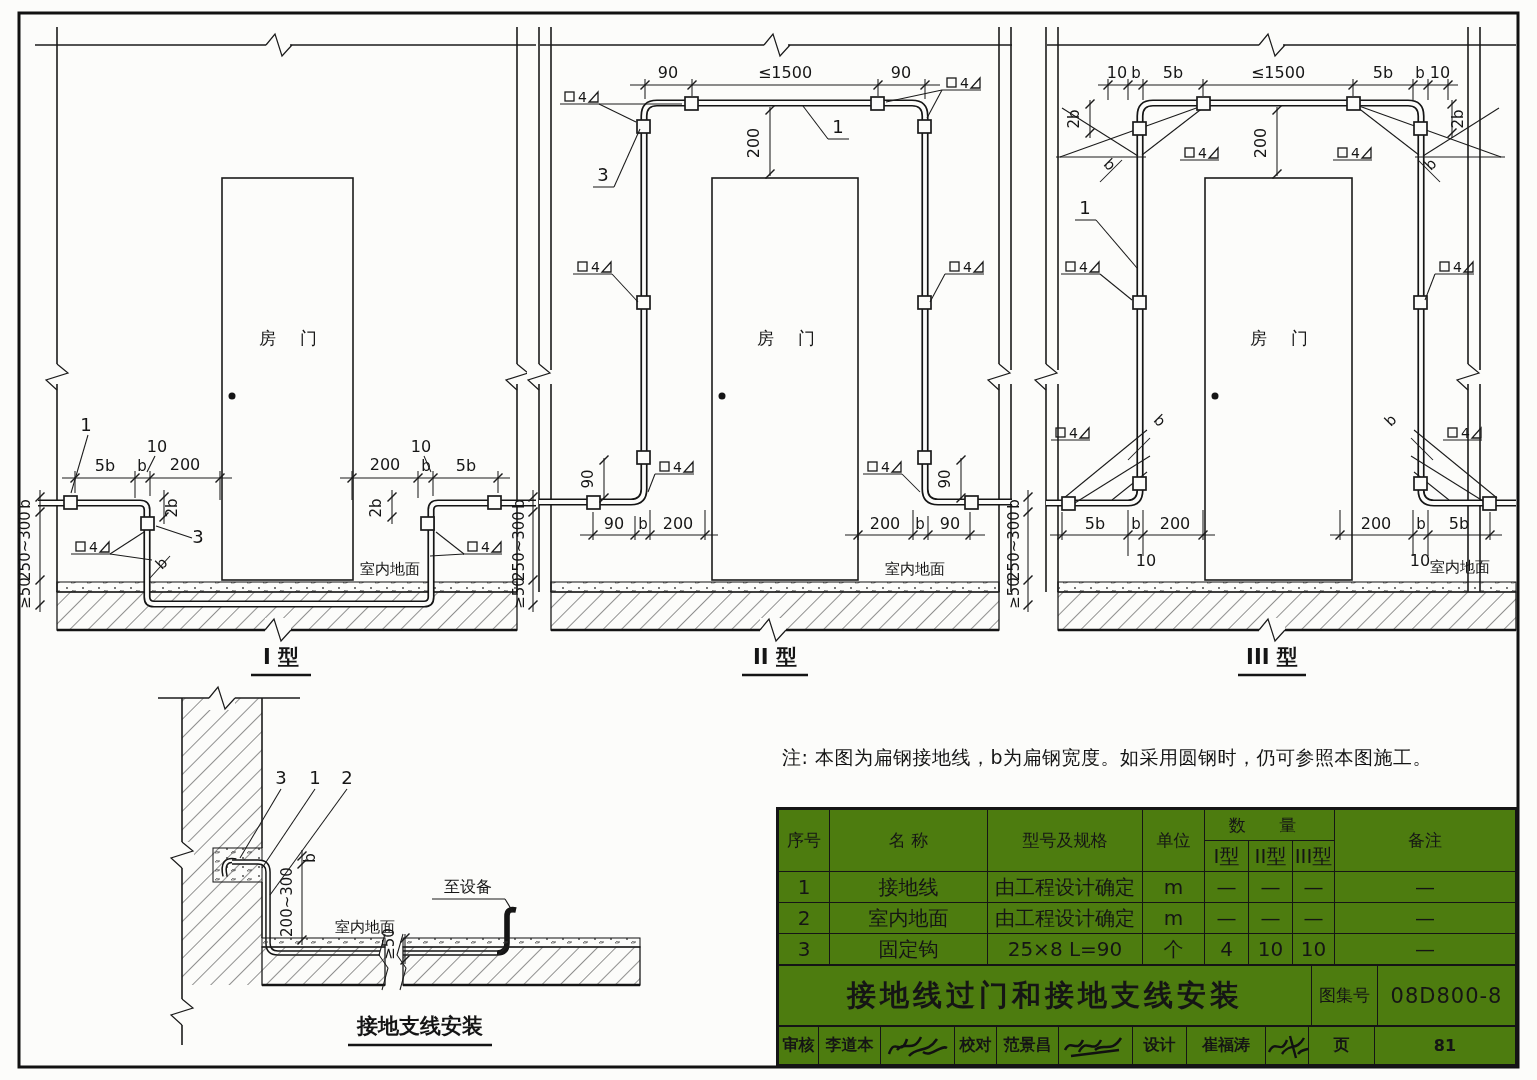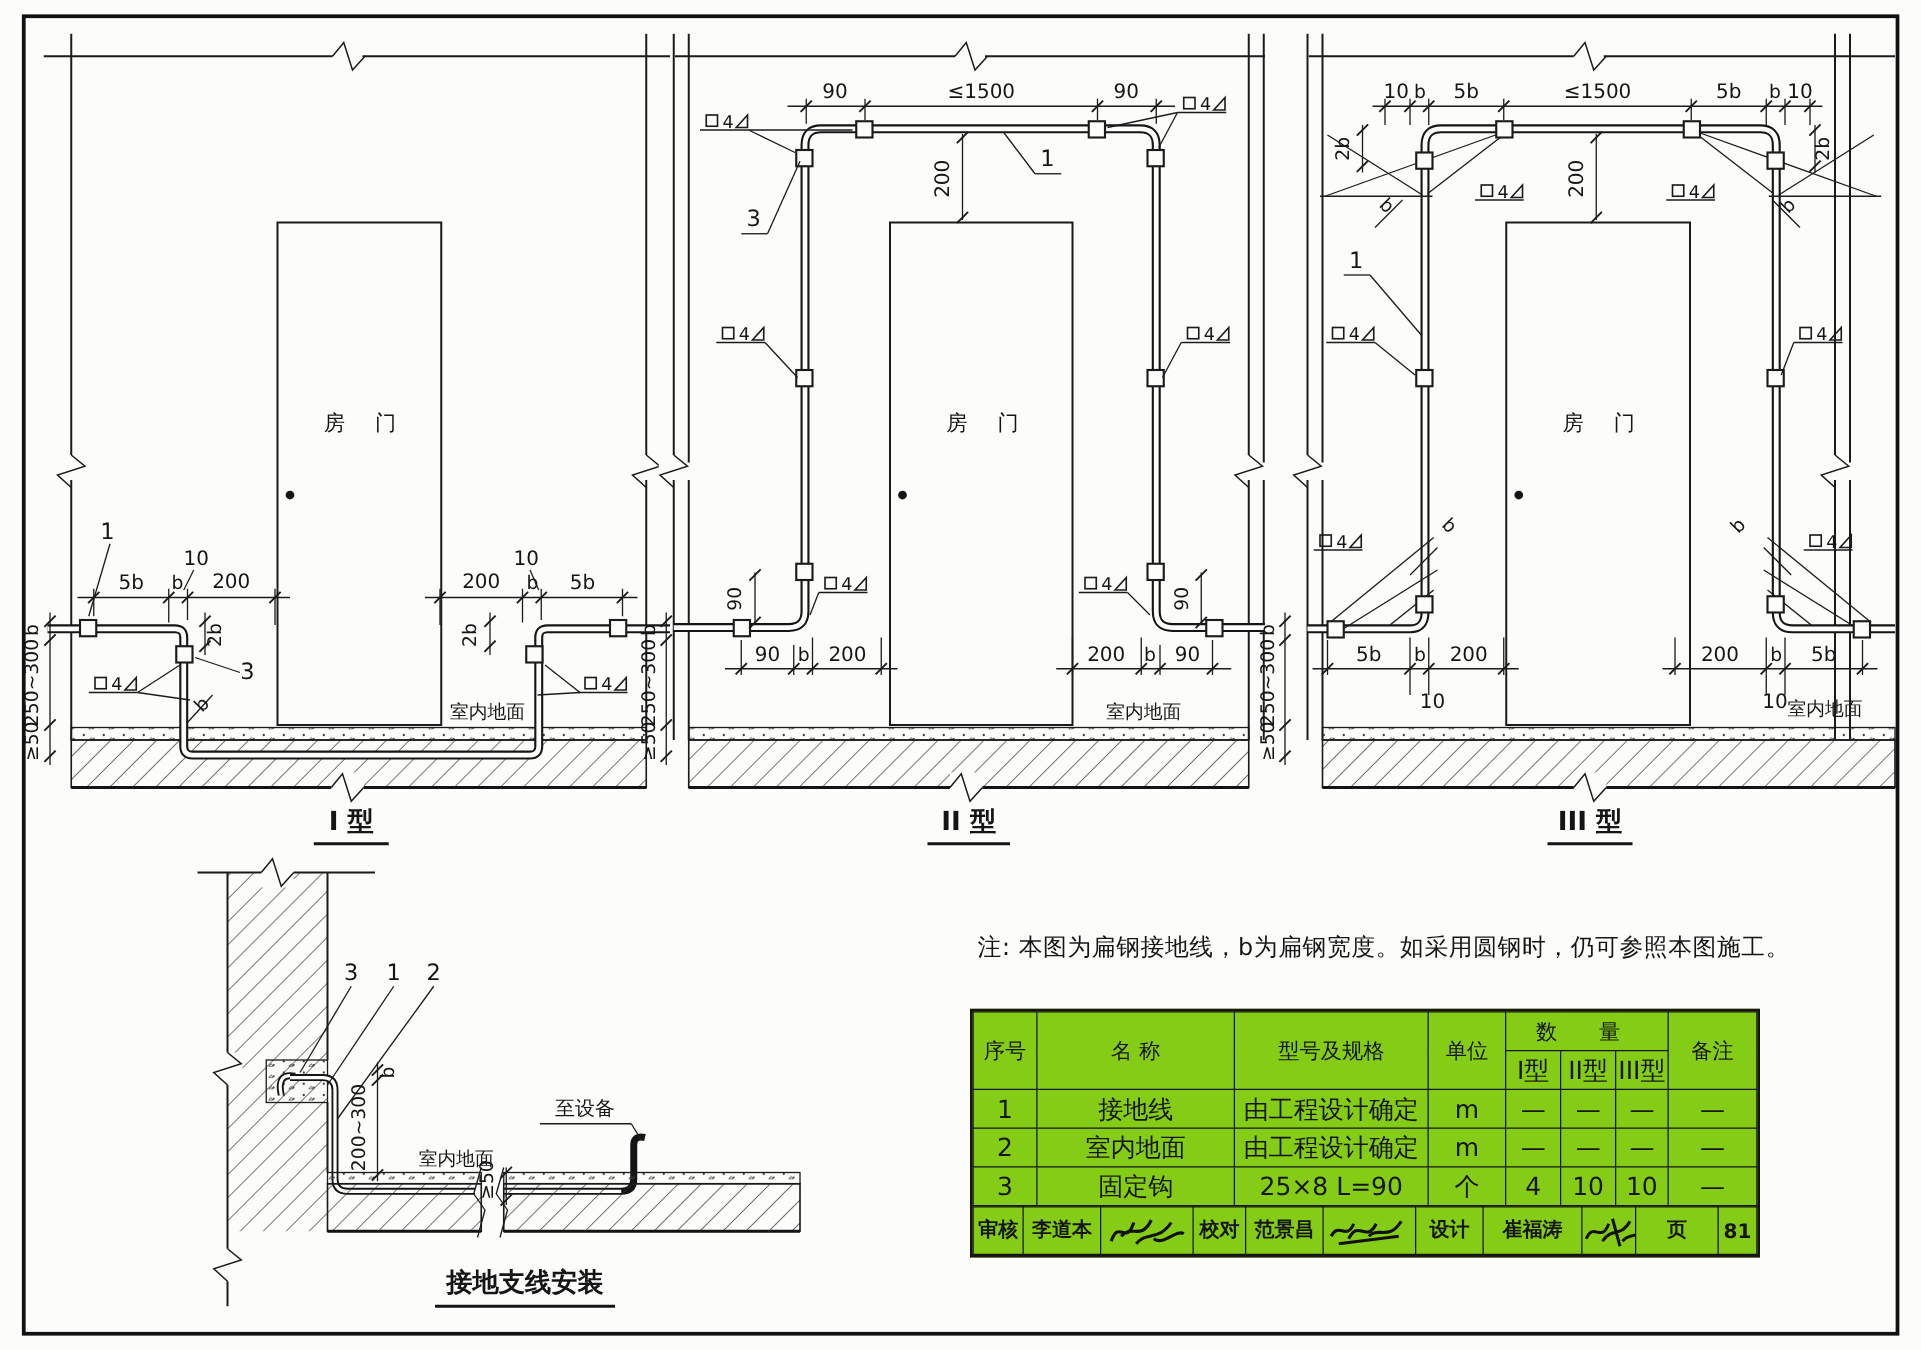--- a/index.html
+++ b/index.html
@@ -10,21 +10,21 @@
   .door-t{font-size:17px;letter-spacing:24px}
   .ln{stroke:#1b1b1b;stroke-width:1.6;fill:none}
   .tn{stroke:#1b1b1b;stroke-width:1.05;fill:none}
   .hv{stroke:#141414;stroke-width:2.4;fill:none}
   .wB{stroke:#151515;stroke-width:7.2;fill:none}
   .wW{stroke:#fcfcfa;stroke-width:3.8;fill:none}
   .wB2{stroke:#151515;stroke-width:5.6;fill:none}
   .wW2{stroke:#fcfcfa;stroke-width:2.6;fill:none}
   
   .note{position:absolute;left:753px;top:745px;width:680px;font-size:19px;letter-spacing:.5px;margin-left:29px;}
-  .tblwrap{position:absolute;left:776px;top:807px;width:632px;border:2.6px solid #151515;background:#84cc16;box-sizing:border-box;}
+  .tblwrap{position:absolute;left:776px;top:807px;width:742px;border:2.6px solid #151515;background:#4d7c0f;box-sizing:border-box;}
   table{border-collapse:collapse;width:100%;table-layout:fixed;}
   td{border:1.5px solid #151515;text-align:center;font-size:20px;padding:0;overflow:hidden;white-space:nowrap;}
   .t-mat td{height:30px;}
   .hdr{font-size:17px;}
   .ttl{font-size:29px;font-weight:bold;letter-spacing:4px;}
   .atl{font-size:17px;}
   .atlno{font-size:21px;letter-spacing:1px;}
   .sm td{font-size:16px;font-weight:bold;}
   .sigcell svg{display:block;margin:0 auto;}
 </style>
@@ -584,20 +584,34 @@
     </tr>
     <tr>
       <td>3</td>
       <td>固定钩</td>
       <td>25×8  L=90</td>
       <td>个</td>
       <td>4</td>
       <td>10</td>
       <td>10</td>
       <td>—</td>
+    </tr>
+  </tbody>
+      </table>
+  <table>
+    <colgroup>
+          <col style="width:533px">
+          <col style="width:66px">
+          <col>
+        </colgroup>
+    <tbody>
+          <tr style="height:60px">
+      <td class="ttl">接地线过门和接地支线安装</td>
+      <td class="atl">图集号</td>
+      <td class="atlno">08D800-8</td>
     </tr>
   </tbody>
       </table>
   <table class="sm">
     <colgroup>
           <col style="width:40px">
           <col style="width:62px">
           <col style="width:74px">
           <col style="width:42px">
           <col style="width:62px">

